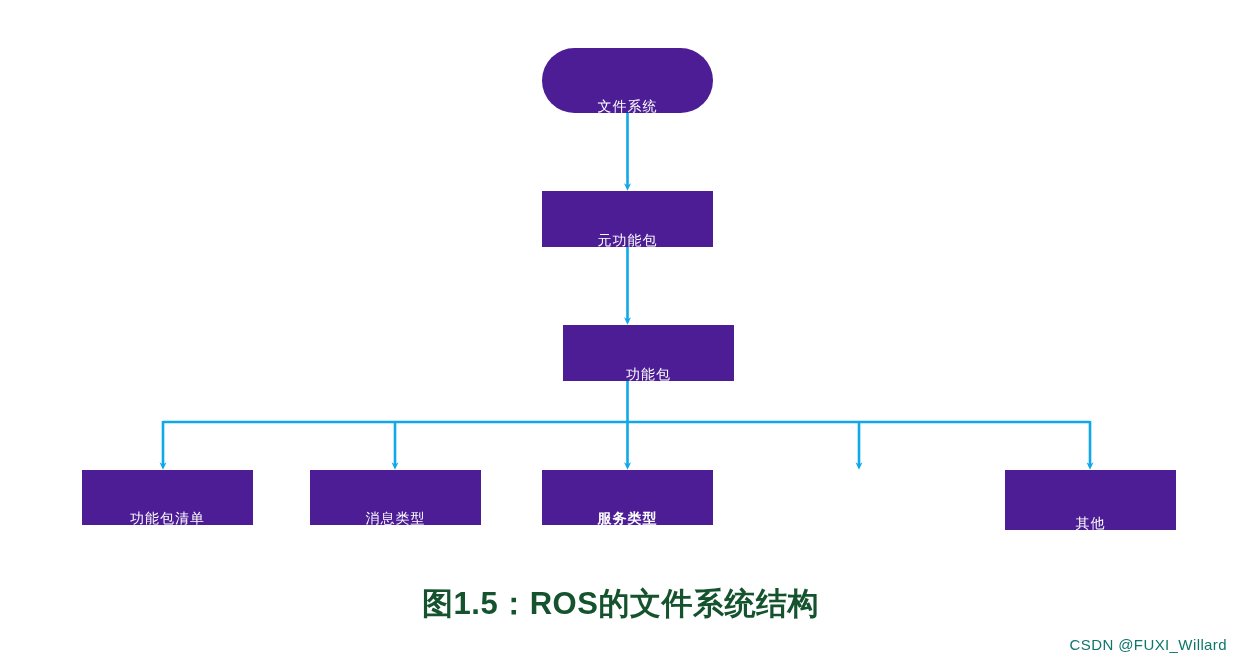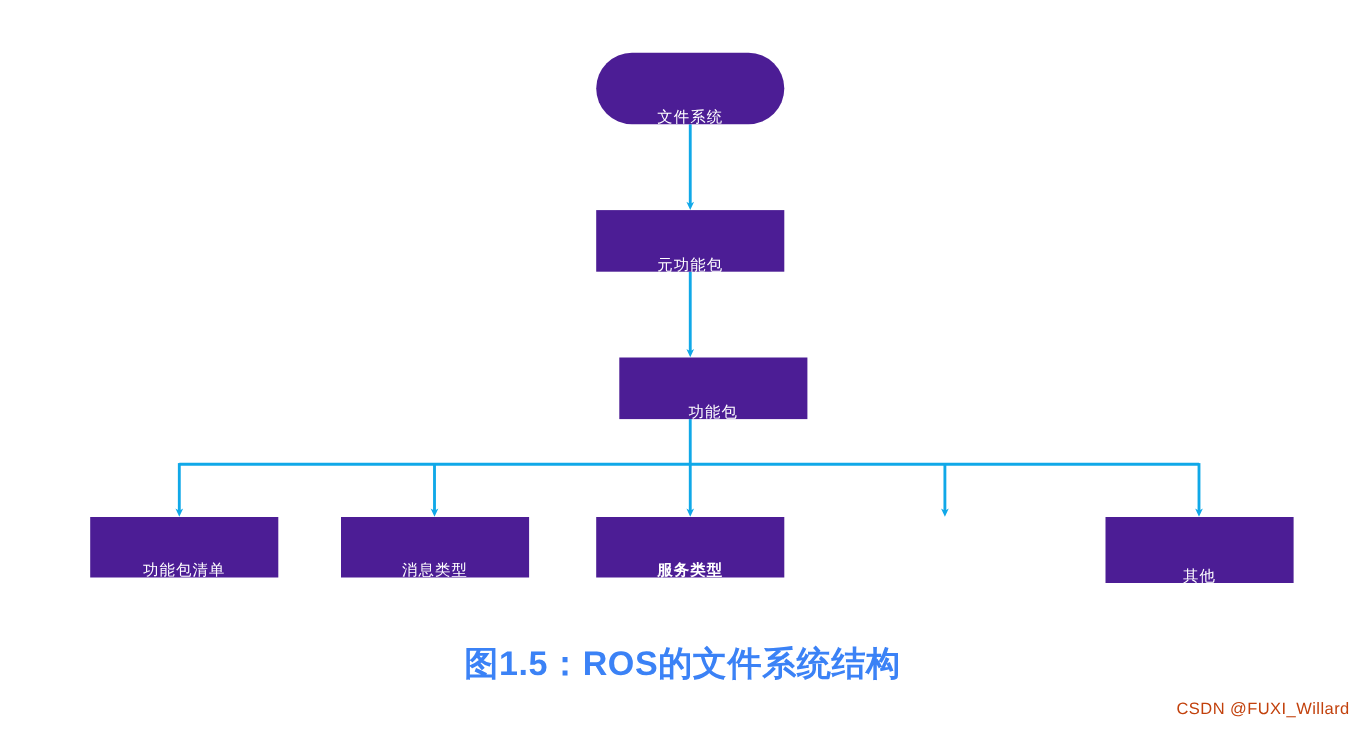--- a/index.html
+++ b/index.html
@@ -46,30 +46,30 @@
     pointer-events: none;
   }
   #caption {
     position: absolute;
     left: 0;
     top: 583px;
     width: 1241px;
     text-align: center;
     font-size: 31px;
     font-weight: bold;
-    color: #3b82f6;
+    color: #14532d;
     letter-spacing: 0.5px;
     white-space: nowrap;
   }
   #watermark {
     position: absolute;
     right: 14px;
     top: 636px;
     font-size: 15px;
-    color: #c2410c;
+    color: #0f766e;
     letter-spacing: 0.4px;
     white-space: nowrap;
   }
 </style>
 </head>
 <body>
 
 <div id="canvas">
 
   <svg id="svg-connectors" viewBox="0 0 1241 664" xmlns="http://www.w3.org/2000/svg">

